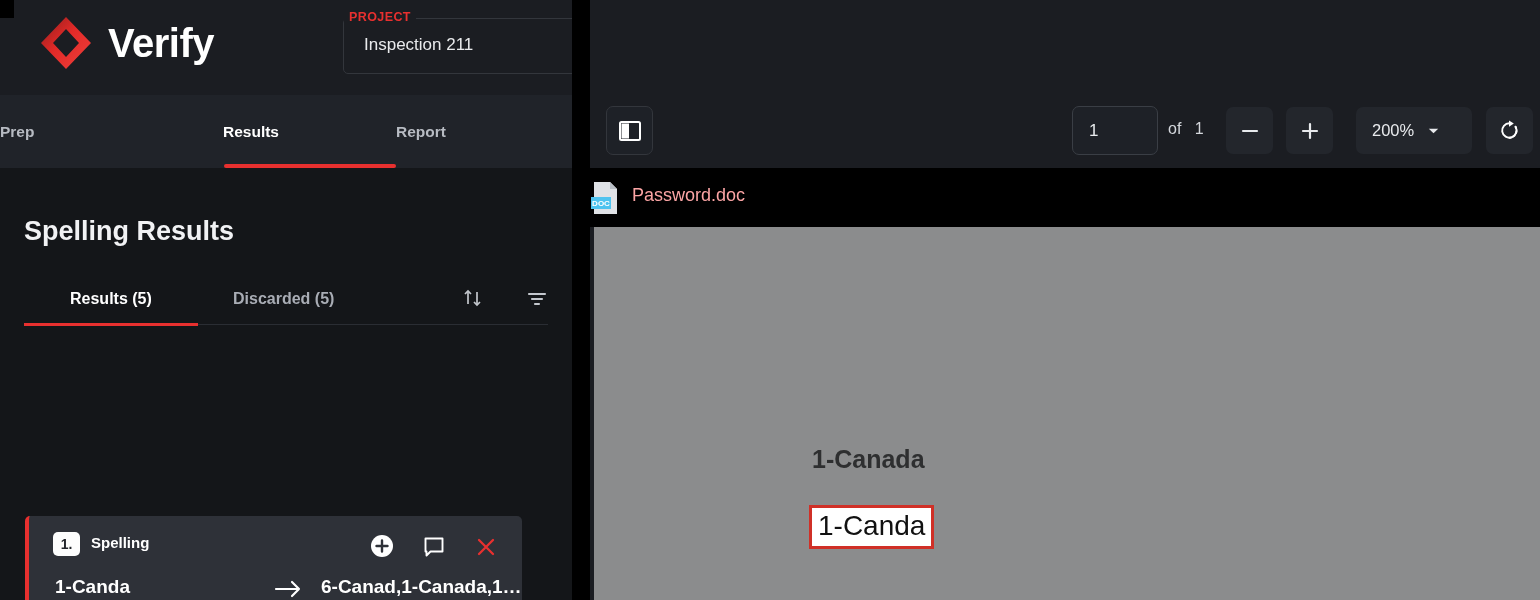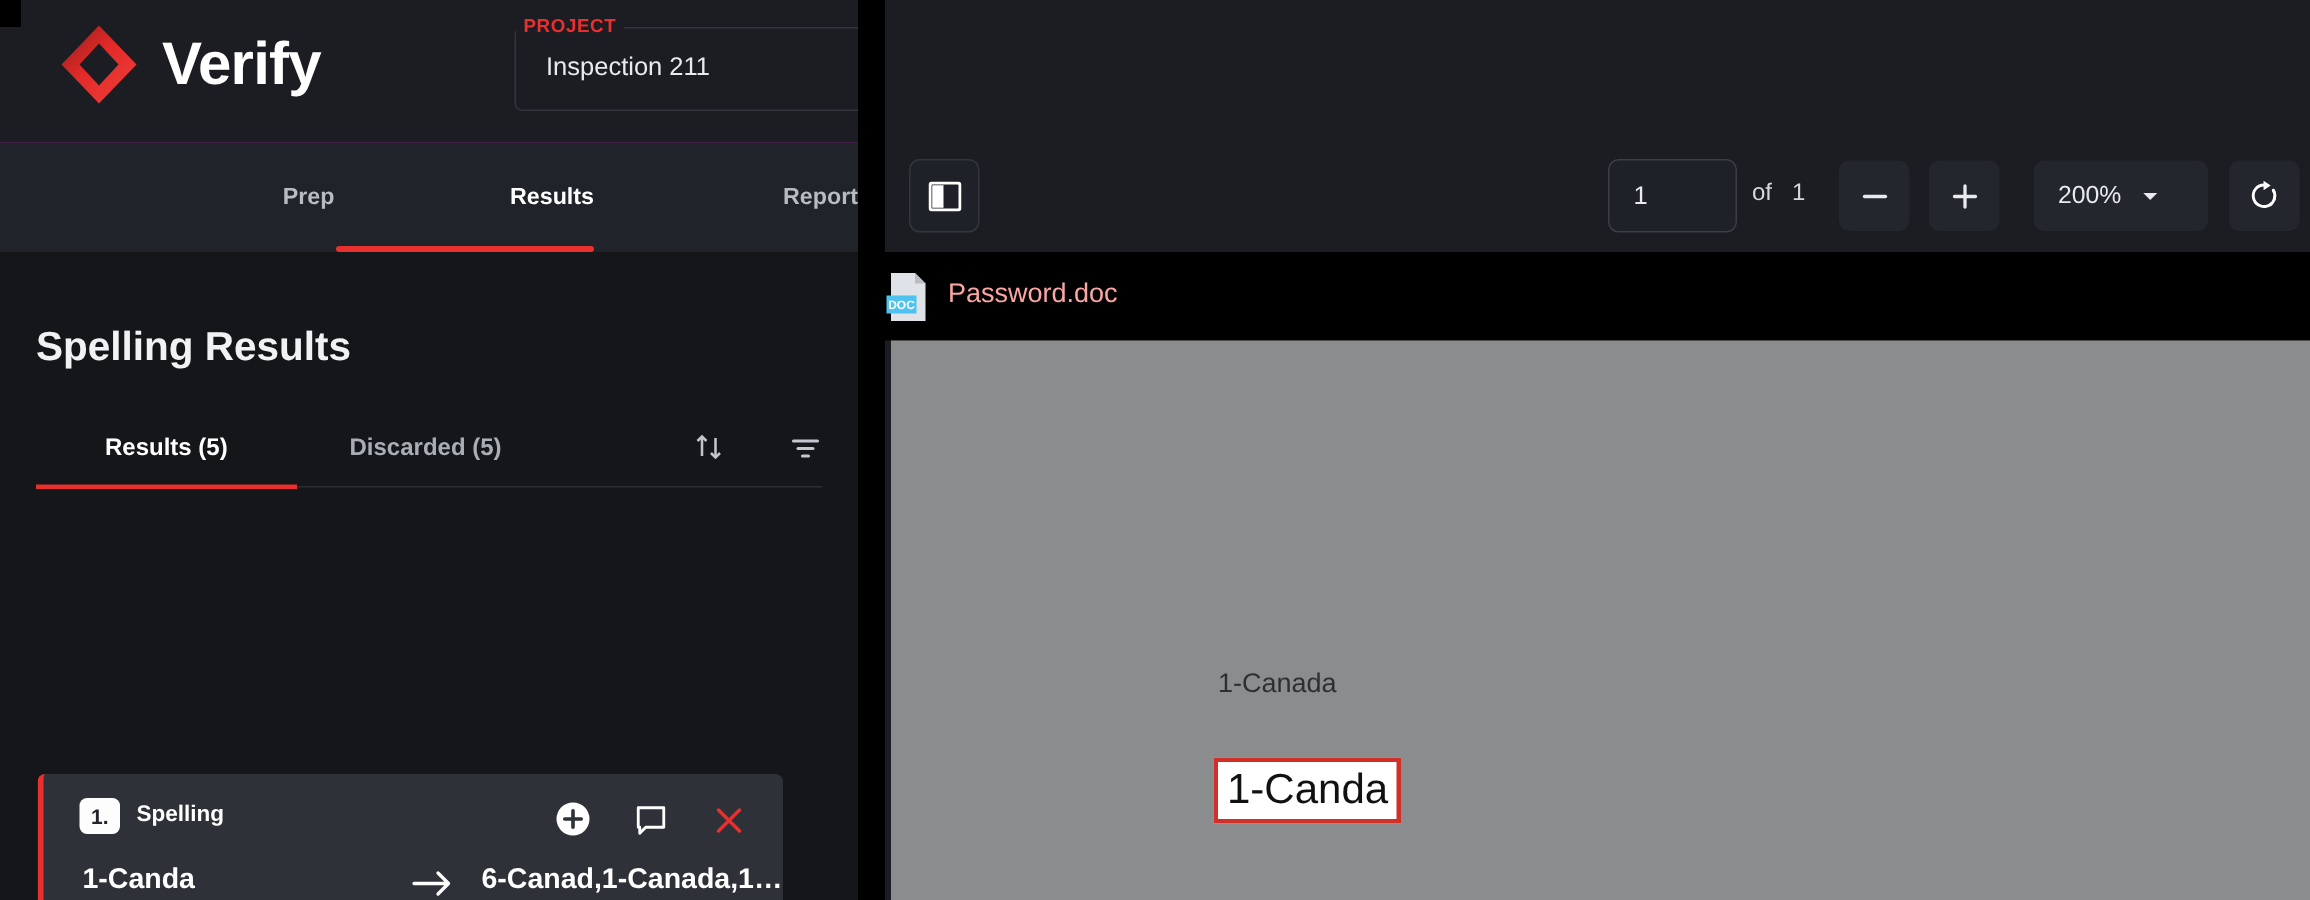--- a/index.html
+++ b/index.html
@@ -7,21 +7,21 @@
     width: 1540px; height: 600px;
     background: #000;
     font-family: "Liberation Sans", sans-serif;
     overflow: hidden;
   }
   #app { position: relative; width: 1540px; height: 600px; background: #101114; }
 
   
   #left-col {
     position: absolute; left: 0; top: 0; width: 572px; height: 600px;
-    background: #a21caf;
+    background: #eab308;
   }
   #topbar {
     position: absolute; left: 0; top: 0; width: 572px; height: 95px;
     background: #1b1d22;
   }
   #topbar-notch {
     position: absolute; left: 0; top: 0; width: 14px; height: 18px; background: #000;
   }
   #logo-wrap {
     position: absolute; left: 38px; top: 14px; display: flex; align-items: center; gap: 14px;
@@ -42,21 +42,21 @@
   #project-value {
     position: absolute; left: 20px; top: 16px; color: #e9eaec; font-size: 17px;
   }
 
   
   #navtabs {
     position: absolute; left: 0; top: 95px; width: 572px; height: 73px;
     background: #202329; display: flex; align-items: flex-start;
   }
   .navtab {
-    position: relative; height: 73px; display: flex; align-items: center; justify-content: flex-end;
+    position: relative; height: 73px; display: flex; align-items: center; justify-content: flex-start;
     font-size: 15.5px; font-weight: 700; color: #b7bbc2; cursor: pointer;
   }
   .navtab.active { color: #ffffff; }
   .navtab .underline {
     position: absolute; bottom: 0; left: 50%; transform: translateX(-50%);
     width: 172px; height: 4px; background: #e8302f; border-radius: 2px;
   }
 
   
   #sidebar-body { position: absolute; left: 0; top: 168px; width: 572px; height: 432px; background: #141619; }
@@ -145,21 +145,21 @@
     position: absolute; left: 0; top: 168px; width: 950px; height: 59px; background: #000000;
   }
   #doc-file-icon { position: absolute; left: 0px; top: 13px; }
   #doc-filename {
     position: absolute; left: 42px; top: 17px; font-size: 18px; font-weight: 400; color: #fca5a5;
   }
   #doc-page {
     position: absolute; left: 4px; top: 227px; width: 946px; height: 373px; background: #8b8c8d;
   }
   #doc-line-1 {
-    position: absolute; left: 218px; top: 218px; font-size: 18px; color: #2e2f30;
+    position: absolute; left: 218px; top: 218px; font-size: 25px; color: #2e2f30; font-weight: bold;
   }
   #doc-highlight {
     position: absolute; left: 215px; top: 278px;
     background: #ffffff; border: 3px solid #d03027; padding: 2px 6px 4px 6px;
   }
   #doc-highlight span { font-size: 28px; color: #111; line-height: 1.15; }
 </style>
 </head>
 <body>
 

